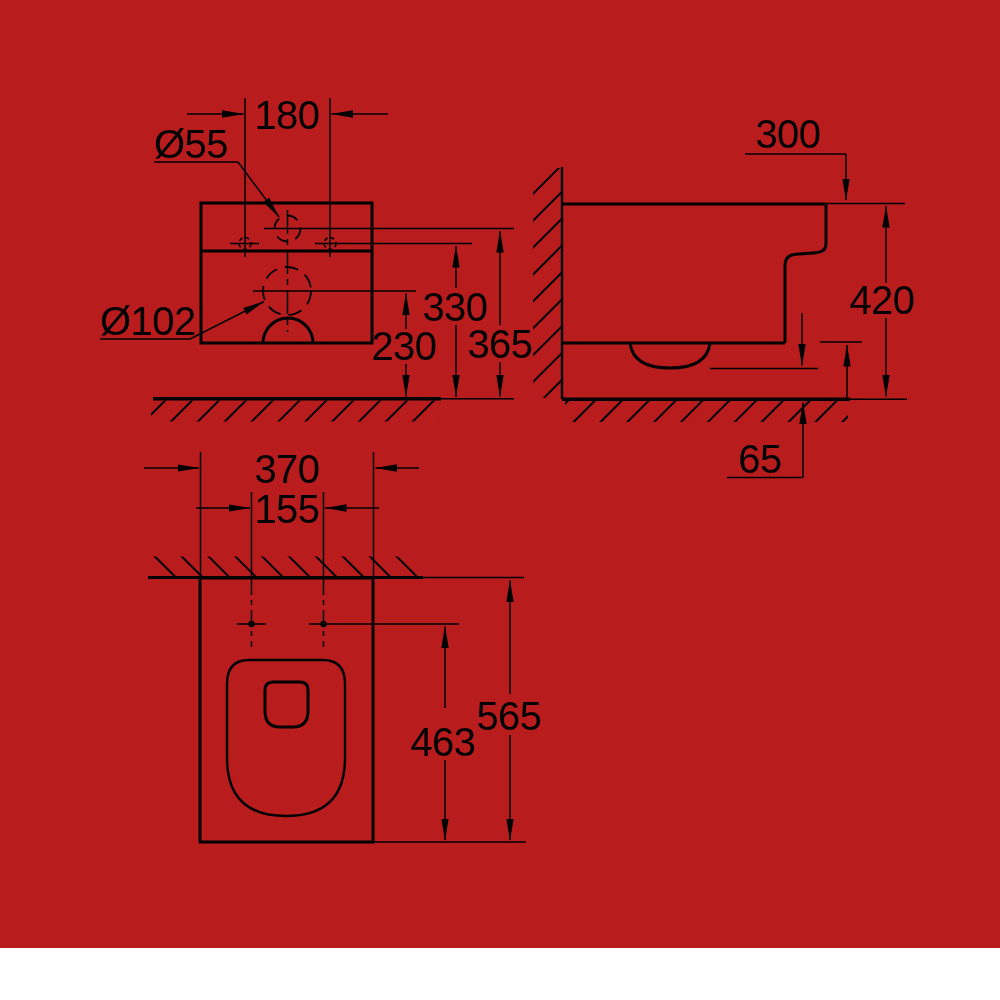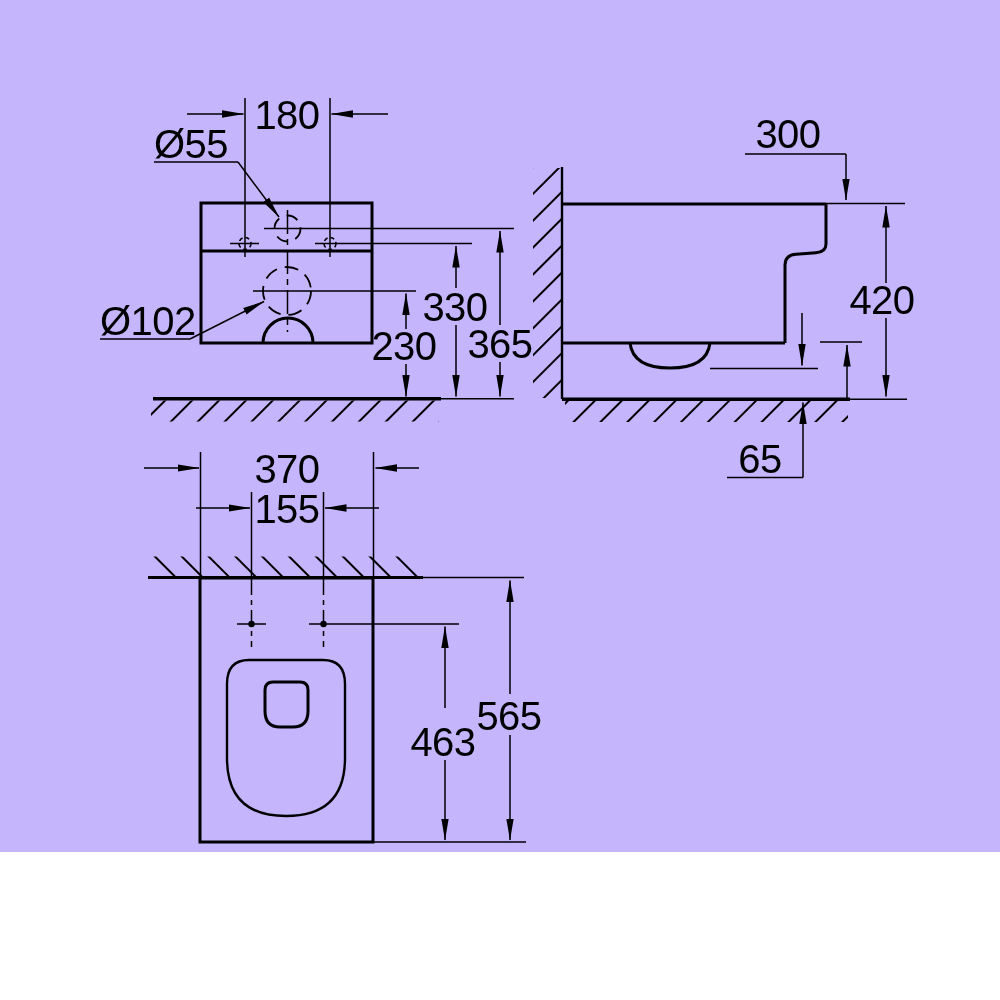--- a/index.html
+++ b/index.html
@@ -1,16 +1,16 @@
 <!DOCTYPE html>
 <html><head>
 <meta charset="utf-8">
 <style>
   html,body{margin:0;padding:0;background:#ffffff;}
-  #stage{width:1000px;height:852px;background:#c4b5fd;position:relative;overflow:hidden;}
+  #stage{width:1000px;height:948px;background:#b91c1c;position:relative;overflow:hidden;}
   svg{display:block;}
   .thick{stroke:#000;stroke-width:3;fill:none;}
   .med{stroke:#000;stroke-width:2.4;fill:none;}
   .inner{stroke:#000;stroke-width:3;fill:none;}
   .thin{stroke:#000;stroke-width:1.5;fill:none;}
   .ground{stroke:#000;stroke-width:3.4;fill:none;}
   .dashc{stroke:#000;stroke-width:1.8;fill:none;}
   text.dim{font-family:"Liberation Sans", sans-serif;font-size:40px;letter-spacing:-0.5px;
            fill:#000;text-anchor:middle;}
   text.dim.start{text-anchor:start;}

